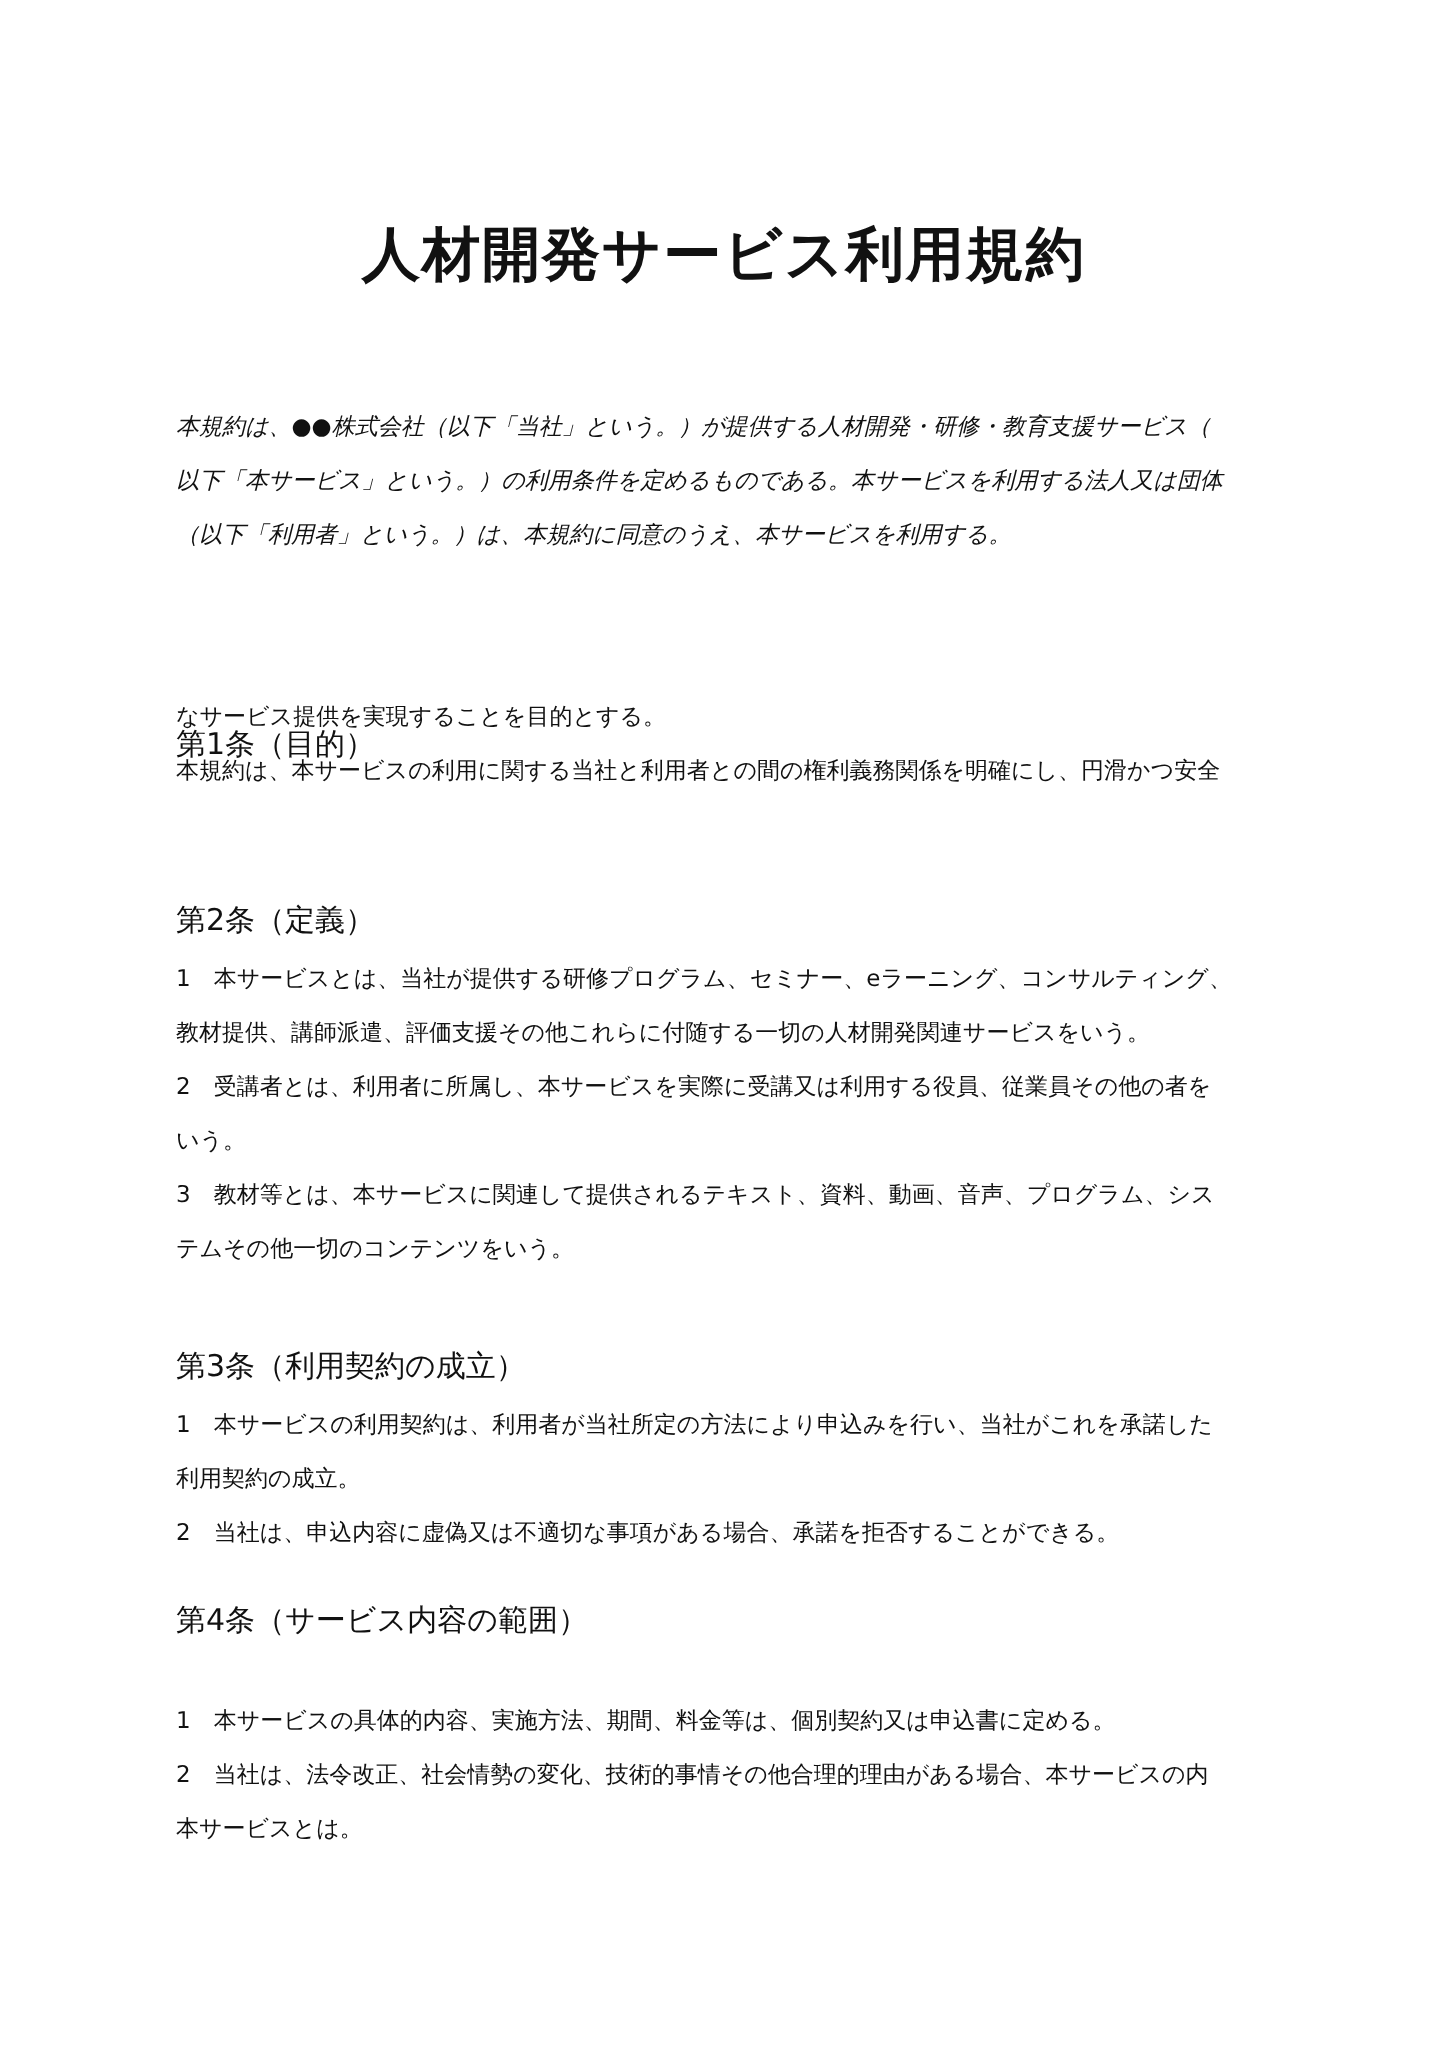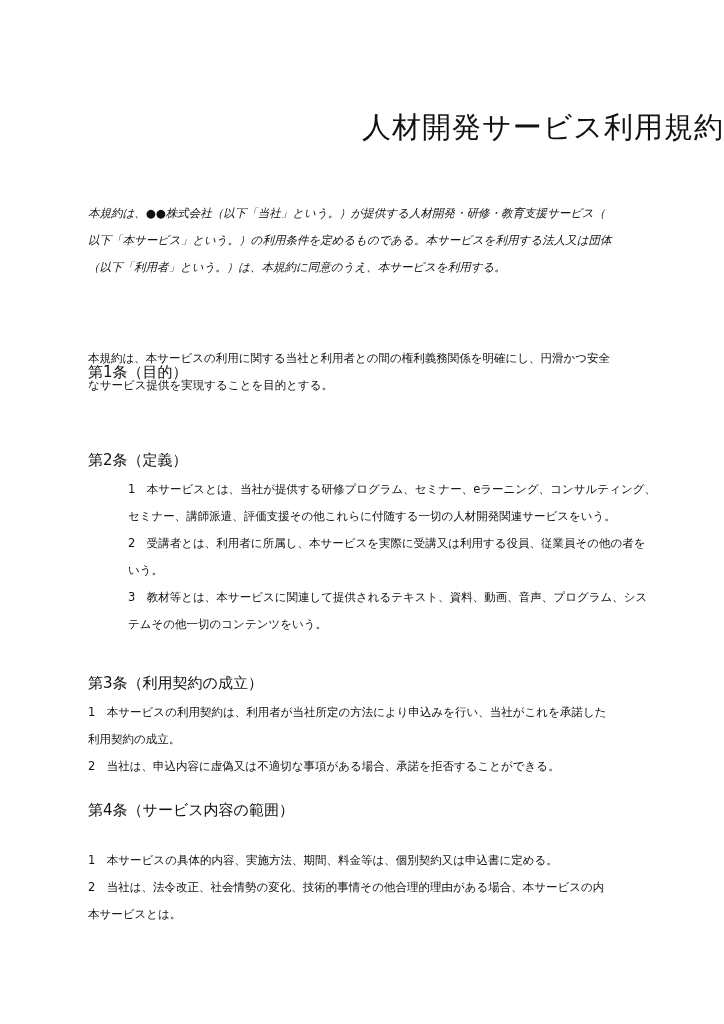--- a/index.html
+++ b/index.html
@@ -1,44 +1,44 @@
 <!DOCTYPE html>
 <html><head>
 <meta charset="utf-8">
 <style>
   html, body { margin:0; padding:0; background:#ffffff; }
   body { width:724px; height:1024px; position:relative; overflow:hidden;
          font-family: "DejaVu Sans", "Liberation Sans", sans-serif; color:#111; }
-  .title { position:absolute; left:0; width:724px; top:108px; text-align:right;
-           font-size:29px; letter-spacing:1px; font-weight:normal; margin:0; }
+  .title { position:absolute; left:0; width:724px; top:108px; text-align:center;
+           font-size:29px; letter-spacing:1px; font-weight:bold; margin:0; }
   .para { position:absolute; left:88px; width:560px; font-size:11.5px; }
   .line { height:27px; line-height:27px; white-space:nowrap; }
   .heading { position:absolute; left:88px; font-size:15px; line-height:20px; margin:0; font-weight:normal; white-space:nowrap; }
 </style>
 </head>
 <body>
 
 <h1 class="title">人材開発サービス利用規約</h1>
 
 <div class="para" style="top:200px;font-style:italic;">
   <div class="line">本規約は、●●株式会社（以下「当社」という。）が提供する人材開発・研修・教育支援サービス（</div>
   <div class="line">以下「本サービス」という。）の利用条件を定めるものである。本サービスを利用する法人又は団体</div>
   <div class="line">（以下「利用者」という。）は、本規約に同意のうえ、本サービスを利用する。</div>
 </div>
 
 <h2 class="heading" style="top:323px;margin-top:39px;">第1条（目的）</h2>
 <div class="para" style="top:345px;">
+  <div class="line">なサービス提供を実現することを目的とする。</div>
   <div class="line">本規約は、本サービスの利用に関する当社と利用者との間の権利義務関係を明確にし、円滑かつ安全</div>
-  <div class="line">なサービス提供を実現することを目的とする。</div>
 </div>
 
 <h2 class="heading" style="top:450px;">第2条（定義）</h2>
-<div class="para" style="top:476px;margin-left:40px;">
+<div class="para" style="top:476px;">
   <div class="line">1　本サービスとは、当社が提供する研修プログラム、セミナー、eラーニング、コンサルティング、</div>
-  <div class="line">セミナー、講師派遣、評価支援その他これらに付随する一切の人材開発関連サービスをいう。</div>
+  <div class="line">教材提供、講師派遣、評価支援その他これらに付随する一切の人材開発関連サービスをいう。</div>
   <div class="line">2　受講者とは、利用者に所属し、本サービスを実際に受講又は利用する役員、従業員その他の者を</div>
   <div class="line">いう。</div>
   <div class="line">3　教材等とは、本サービスに関連して提供されるテキスト、資料、動画、音声、プログラム、シス</div>
   <div class="line">テムその他一切のコンテンツをいう。</div>
 </div>
 
 <h2 class="heading" style="top:673px;">第3条（利用契約の成立）</h2>
 <div class="para" style="top:699px;">
   <div class="line">1　本サービスの利用契約は、利用者が当社所定の方法により申込みを行い、当社がこれを承諾した</div>
   <div class="line">利用契約の成立。</div>

